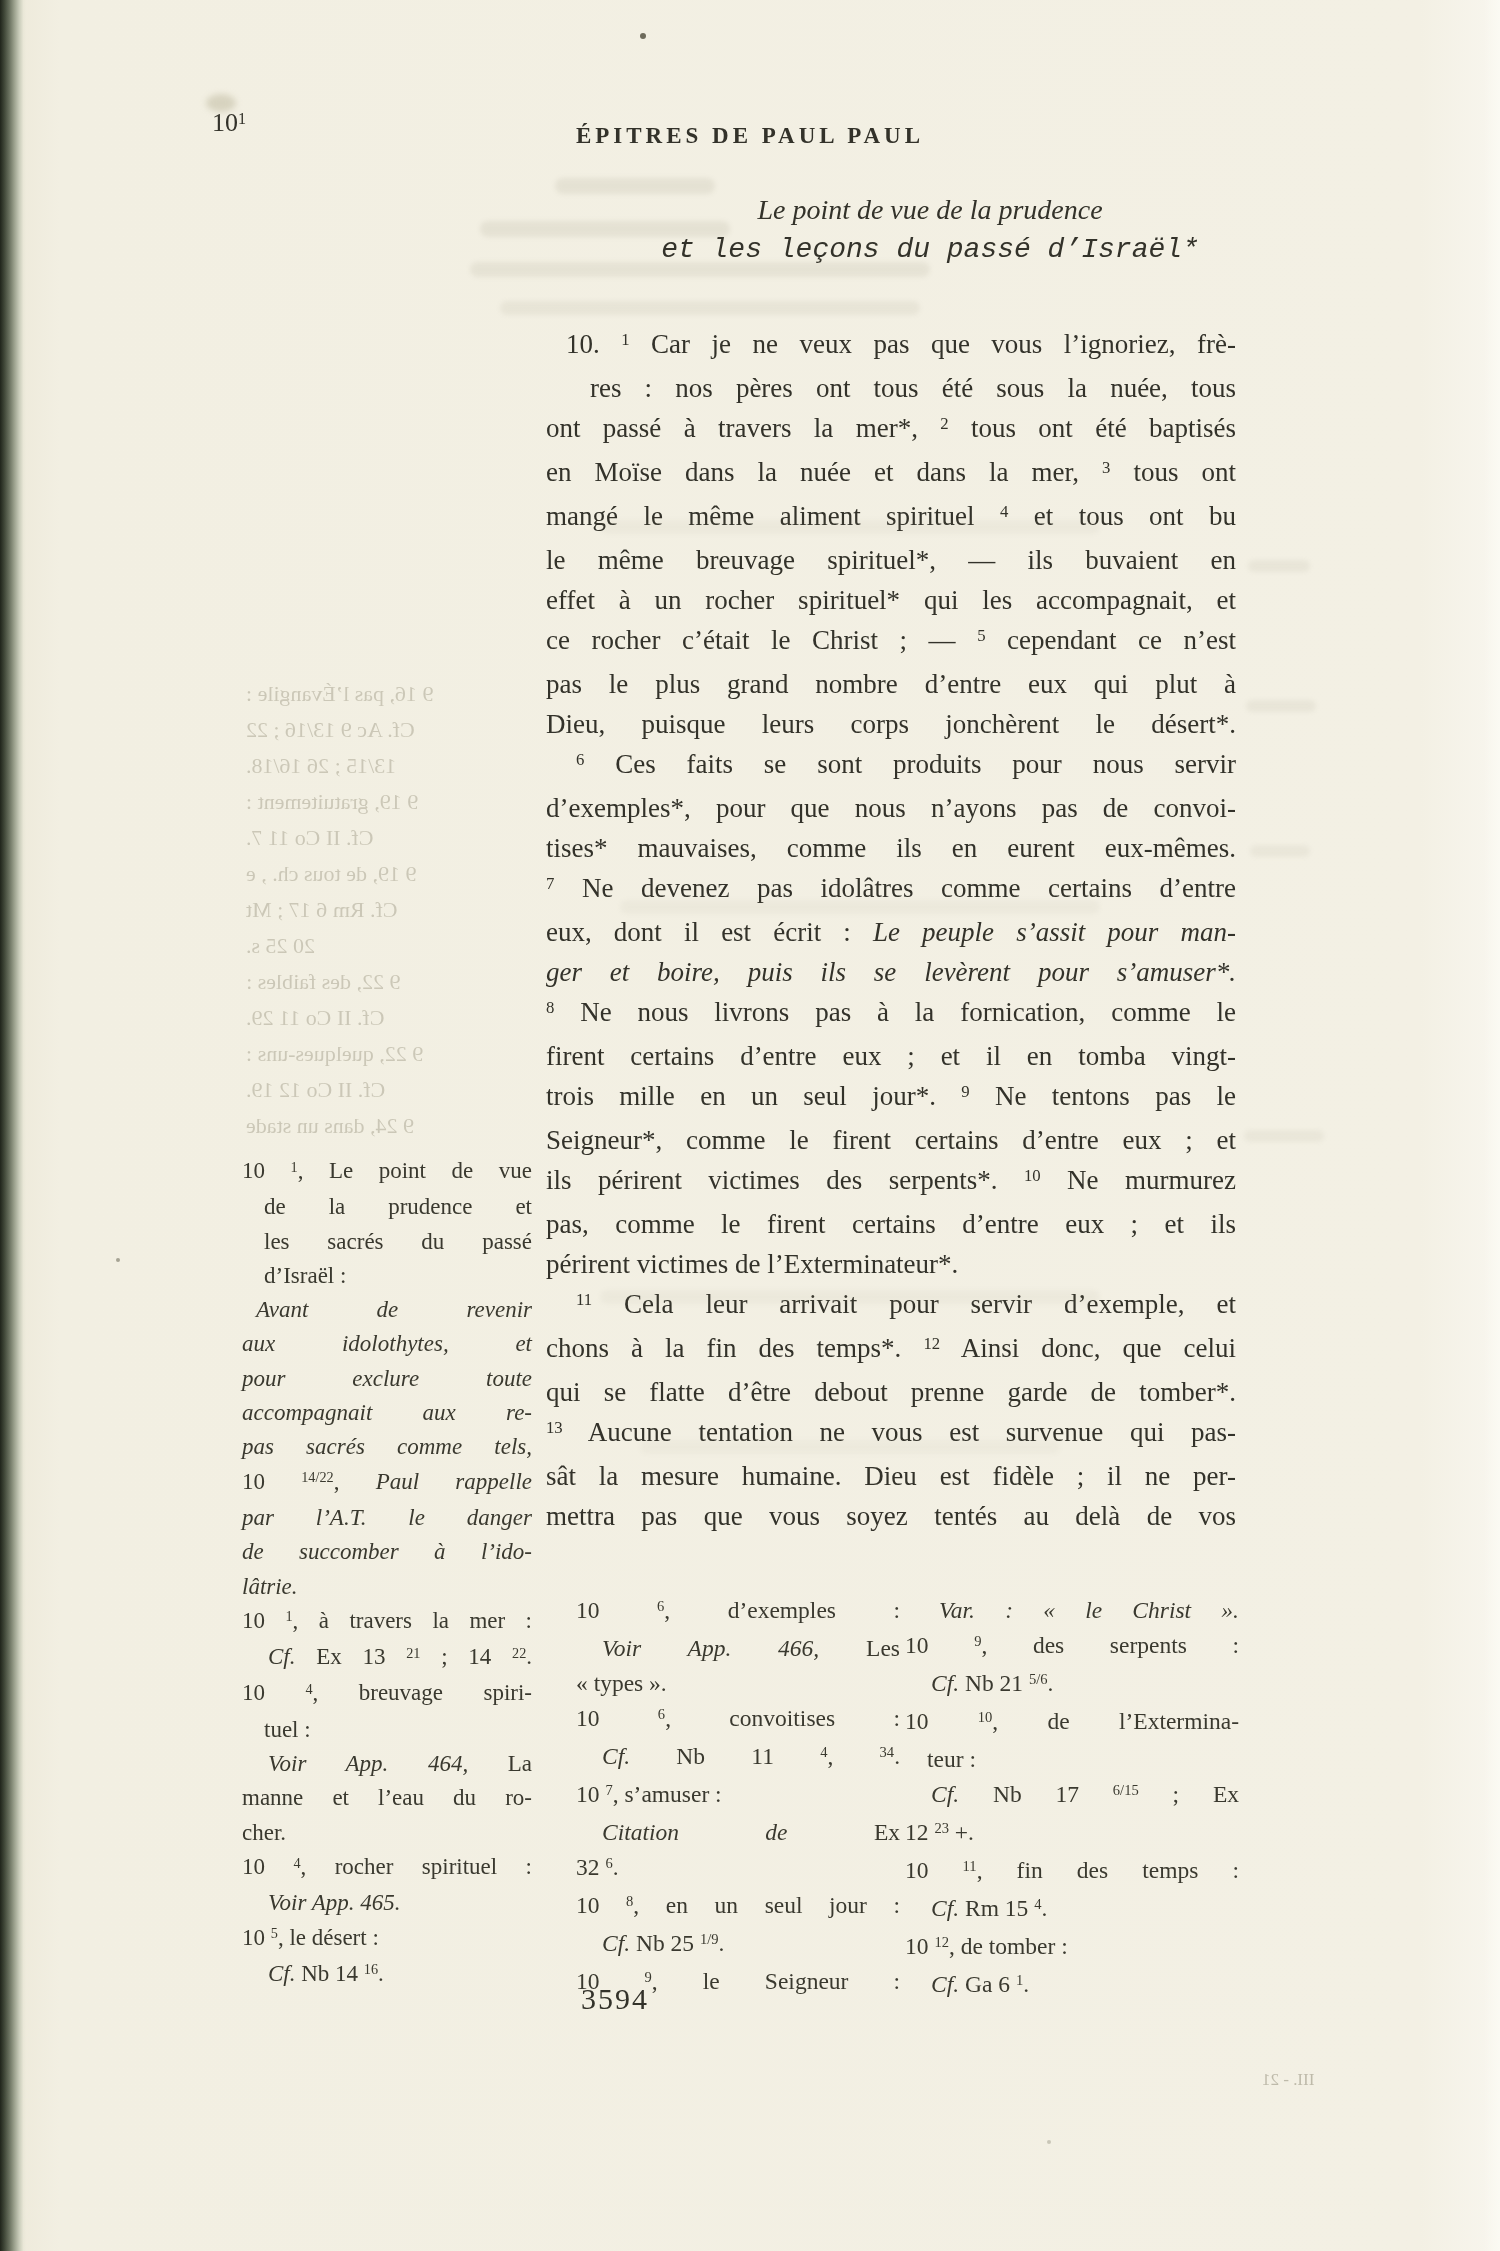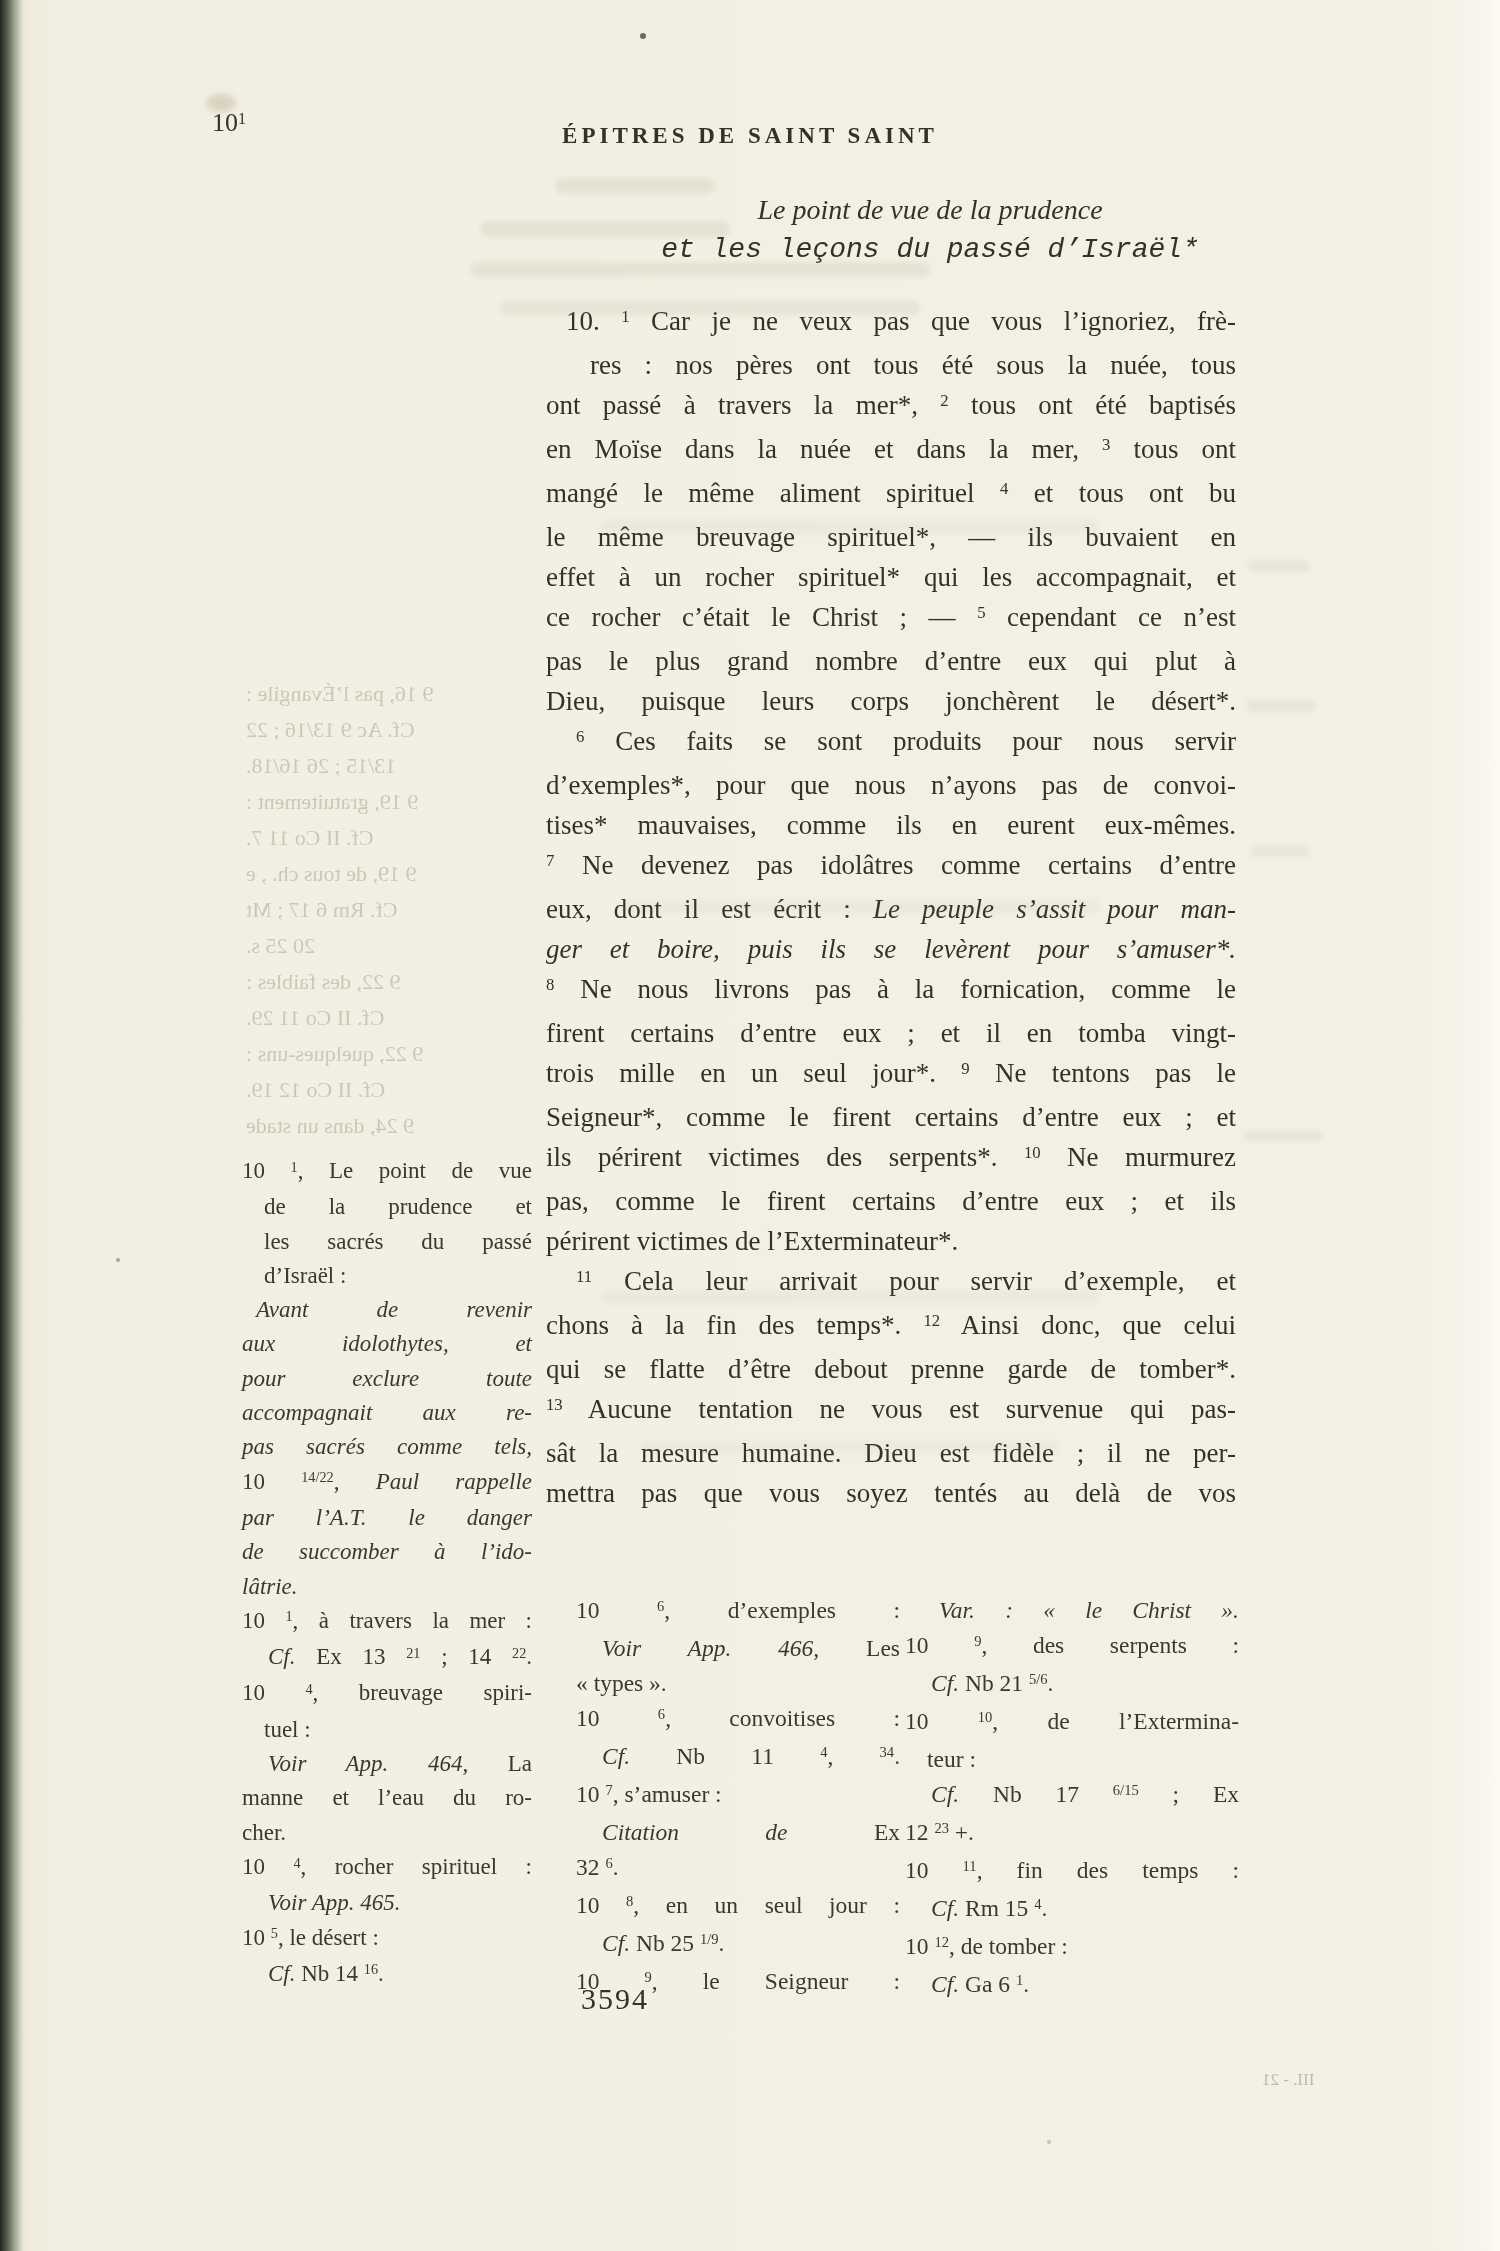--- a/index.html
+++ b/index.html
@@ -17,42 +17,42 @@
   .sup{font-size:0.62em;position:relative;top:-0.45em;letter-spacing:0;}
   .it{font-style:italic;}
   .line{white-space:normal;}
   .j{text-align:justify;text-align-last:justify;}
   .l{text-align:left;text-align-last:left;}
   #folio{left:212px;top:108px;font-size:26px;line-height:30px;}
   #running-title{left:0;top:123px;width:1500px;text-align:center;
     font-size:23px;font-weight:bold;letter-spacing:4px;}
   #section-title{left:600px;top:190px;width:660px;text-align:center;
     font-style:italic;font-size:28px;line-height:40px;}
-  #body-text{left:546px;top:301px;width:690px;font-size:27px;line-height:40px;}
+  #body-text{left:546px;top:324px;width:690px;font-size:27px;line-height:40px;}
   #margin-notes{left:242px;top:1154px;width:290px;font-size:23px;line-height:34.3px;color:#3a392f;}
   #fn-col2{left:576px;top:1593px;width:324px;font-size:23.5px;line-height:35px;color:#3a392f;}
   #fn-col3{left:905px;top:1593px;width:334px;font-size:23.5px;line-height:35px;color:#3a392f;}
   #page-number{left:500px;top:1982px;width:230px;text-align:center;font-size:30px;letter-spacing:2px;}
   
   #ghost-left{left:246px;top:676px;width:282px;font-size:22px;line-height:36px;
     color:#97927d;opacity:.42;}
   #ghost-left .ghost-line{transform:scaleX(-1);filter:blur(0.6px);text-align:right;}
   #ghost-sig{left:1262px;top:2070px;font-size:17px;color:#8b8672;opacity:.5;
     filter:blur(0.5px);transform:scaleX(-1);}
   .gb{position:absolute;border-radius:9px;background:#8f8a72;filter:blur(2.5px);}
   .speck{position:absolute;border-radius:50%;}
 </style>
 </head>
 <body>
 
 <div class="abs binding"></div>
 <div class="abs right-edge"></div>
 
 <div class="abs" id="folio">10<span class="sup">1</span></div>
-<div class="abs" id="running-title">ÉPITRES DE SAINT SAINT</div>
+<div class="abs" id="running-title">ÉPITRES DE PAUL PAUL</div>
 
 <div class="abs" id="section-title">
   <div class="line l" style="text-align:center;text-align-last:center;">Le point de vue de la prudence</div>
   <div class="line l" style="text-align:center;text-align-last:center;font-family:Liberation Mono, monospace;">et les leçons du passé d’Israël*</div>
 </div>
 
 <div class="abs" id="body-text">
     <div>
       <div class="line j" style="margin-left: 20px;">10. <span class="sup">1</span> Car je ne veux pas que vous l’ignoriez, frè-</div>
       <div class="line j" style="margin-left: 44px;">res : nos pères ont tous été sous la nuée, tous</div>

